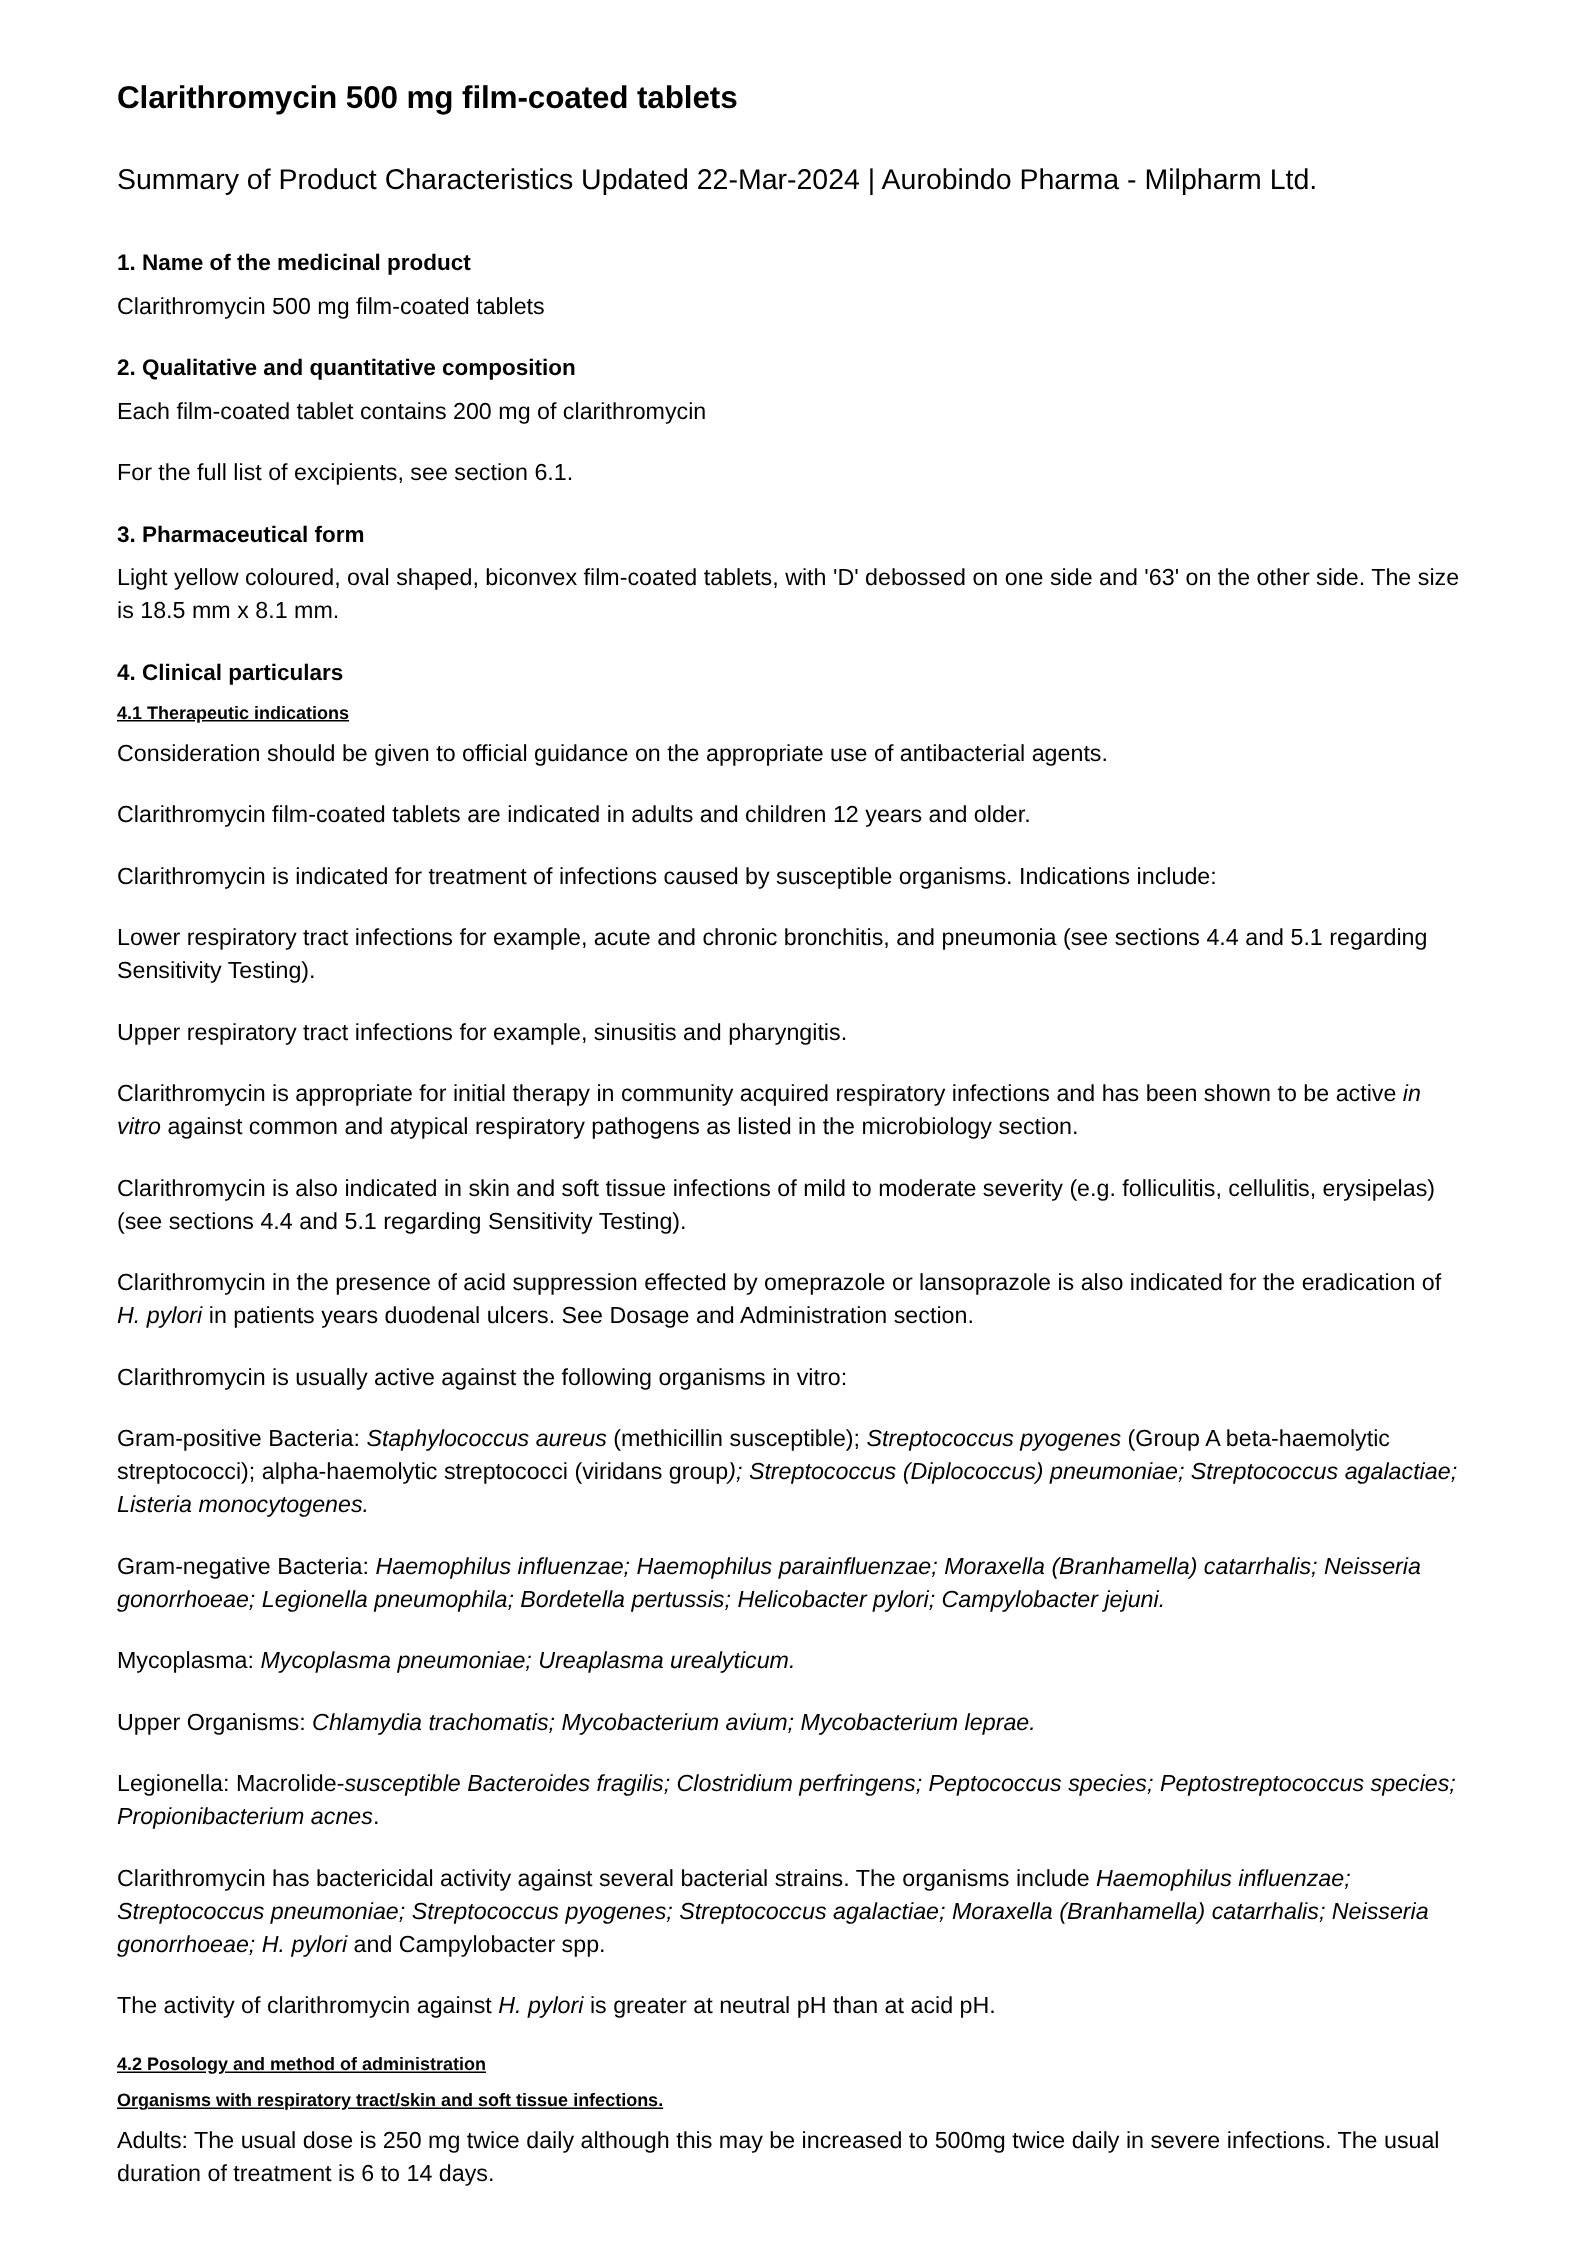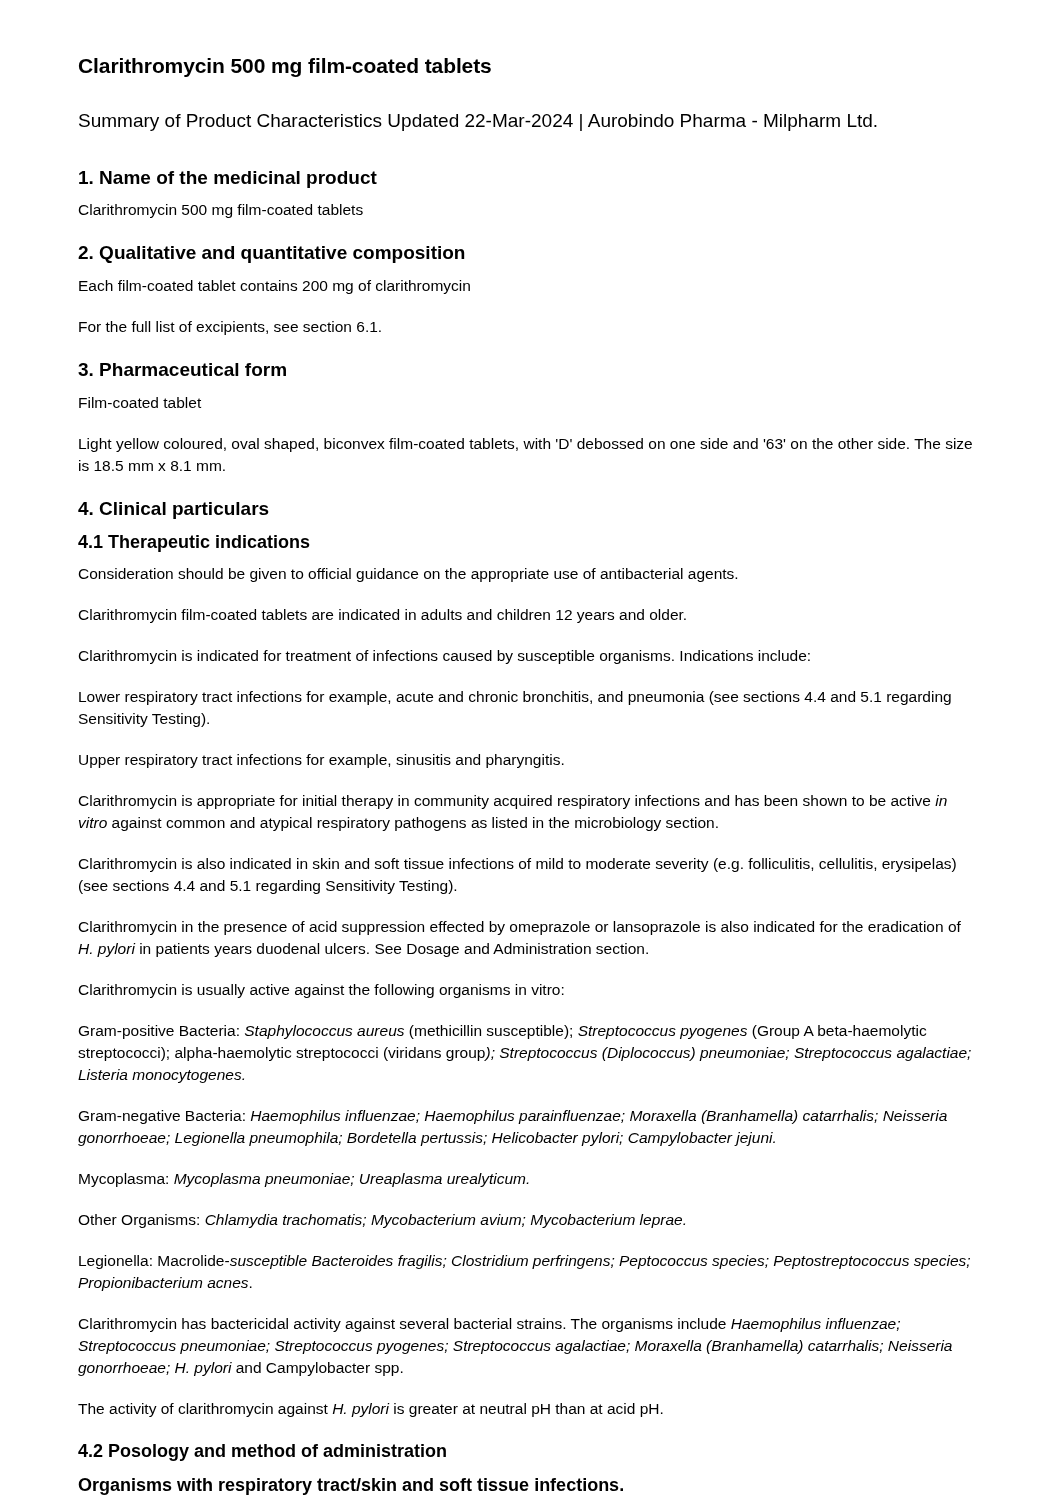--- a/index.html
+++ b/index.html
@@ -27,30 +27,31 @@
     line-height: 1.3;
     margin: 0 0 28px 0;
     letter-spacing: -0.1px;
   }
   .subtitle {
     font-size: 19px;
     line-height: 1.45;
     margin: 0 0 30px 0;
   }
   h2.section {
-    font-size: 19px;
+    font-size: 15px;
     font-weight: bold;
     line-height: 1.4;
     margin: 0 0 8px 0;
   }
   h3.subsection {
-    font-size: 18px;
+    font-size: 12px;
     font-weight: bold;
     line-height: 1.4;
     margin: 0 0 8px 0;
+    text-decoration: underline;
   }
   p.body {
     font-size: 15.5px;
     line-height: 1.42;
     margin: 0 0 19px 0;
   }
   .gap-before {
     margin-top: 22px;
   }
   em {
@@ -67,21 +68,20 @@
   <p class="subtitle">Summary of Product Characteristics Updated 22-Mar-2024 | Aurobindo Pharma - Milpharm Ltd.</p>
 
   <h2 class="section">1. Name of the medicinal product</h2>
   <p class="body">Clarithromycin 500 mg film-coated tablets</p>
 
   <h2 class="section">2. Qualitative and quantitative composition</h2>
   <p class="body">Each film-coated tablet contains 200 mg of clarithromycin</p>
   <p class="body">For the full list of excipients, see section 6.1.</p>
 
   <h2 class="section">3. Pharmaceutical form</h2>
-  <p class="body">Film-coated tablet</p>
   <p class="body">Light yellow coloured, oval shaped, biconvex film-coated tablets, with 'D' debossed on one side and '63' on the other side. The size is 18.5 mm x 8.1 mm.</p>
 
   <h2 class="section">4. Clinical particulars</h2>
 
   <h3 class="subsection gap-before">4.1 Therapeutic indications</h3>
   <p class="body">Consideration should be given to official guidance on the appropriate use of antibacterial agents.</p>
   <p class="body">Clarithromycin film-coated tablets are indicated in adults and children 12 years and older.</p>
   <p class="body">Clarithromycin is indicated for treatment of infections caused by susceptible organisms. Indications include:</p>
   <p class="body">Lower respiratory tract infections for example, acute and chronic bronchitis, and pneumonia (see sections 4.4 and 5.1 regarding Sensitivity Testing).</p>
   <p class="body">Upper respiratory tract infections for example, sinusitis and pharyngitis.</p>
@@ -104,21 +104,21 @@
 
   <p class="body">
     <span>Gram-negative Bacteria: </span><em>Haemophilus influenzae; Haemophilus parainfluenzae; Moraxella (Branhamella) catarrhalis; Neisseria gonorrhoeae; Legionella pneumophila; Bordetella pertussis; Helicobacter pylori; Campylobacter jejuni.</em>
   </p>
 
   <p class="body">
     <span>Mycoplasma: </span><em>Mycoplasma pneumoniae; Ureaplasma urealyticum.</em>
   </p>
 
   <p class="body">
-    <span>Other Organisms: </span><em>Chlamydia trachomatis; Mycobacterium avium; Mycobacterium leprae.</em>
+    <span>Upper Organisms: </span><em>Chlamydia trachomatis; Mycobacterium avium; Mycobacterium leprae.</em>
   </p>
 
   <p class="body">
     <span>Legionella: Macrolide-</span><em>susceptible Bacteroides fragilis; Clostridium perfringens; Peptococcus species; Peptostreptococcus species; Propionibacterium acnes</em><span>.</span>
   </p>
 
   <p class="body">
     <span>Clarithromycin has bactericidal activity against several bacterial strains. The organisms include </span><em>Haemophilus influenzae; Streptococcus pneumoniae; Streptococcus pyogenes; Streptococcus agalactiae; Moraxella (Branhamella) catarrhalis; Neisseria gonorrhoeae; H. pylori</em><span> and Campylobacter spp.</span>
   </p>
 

